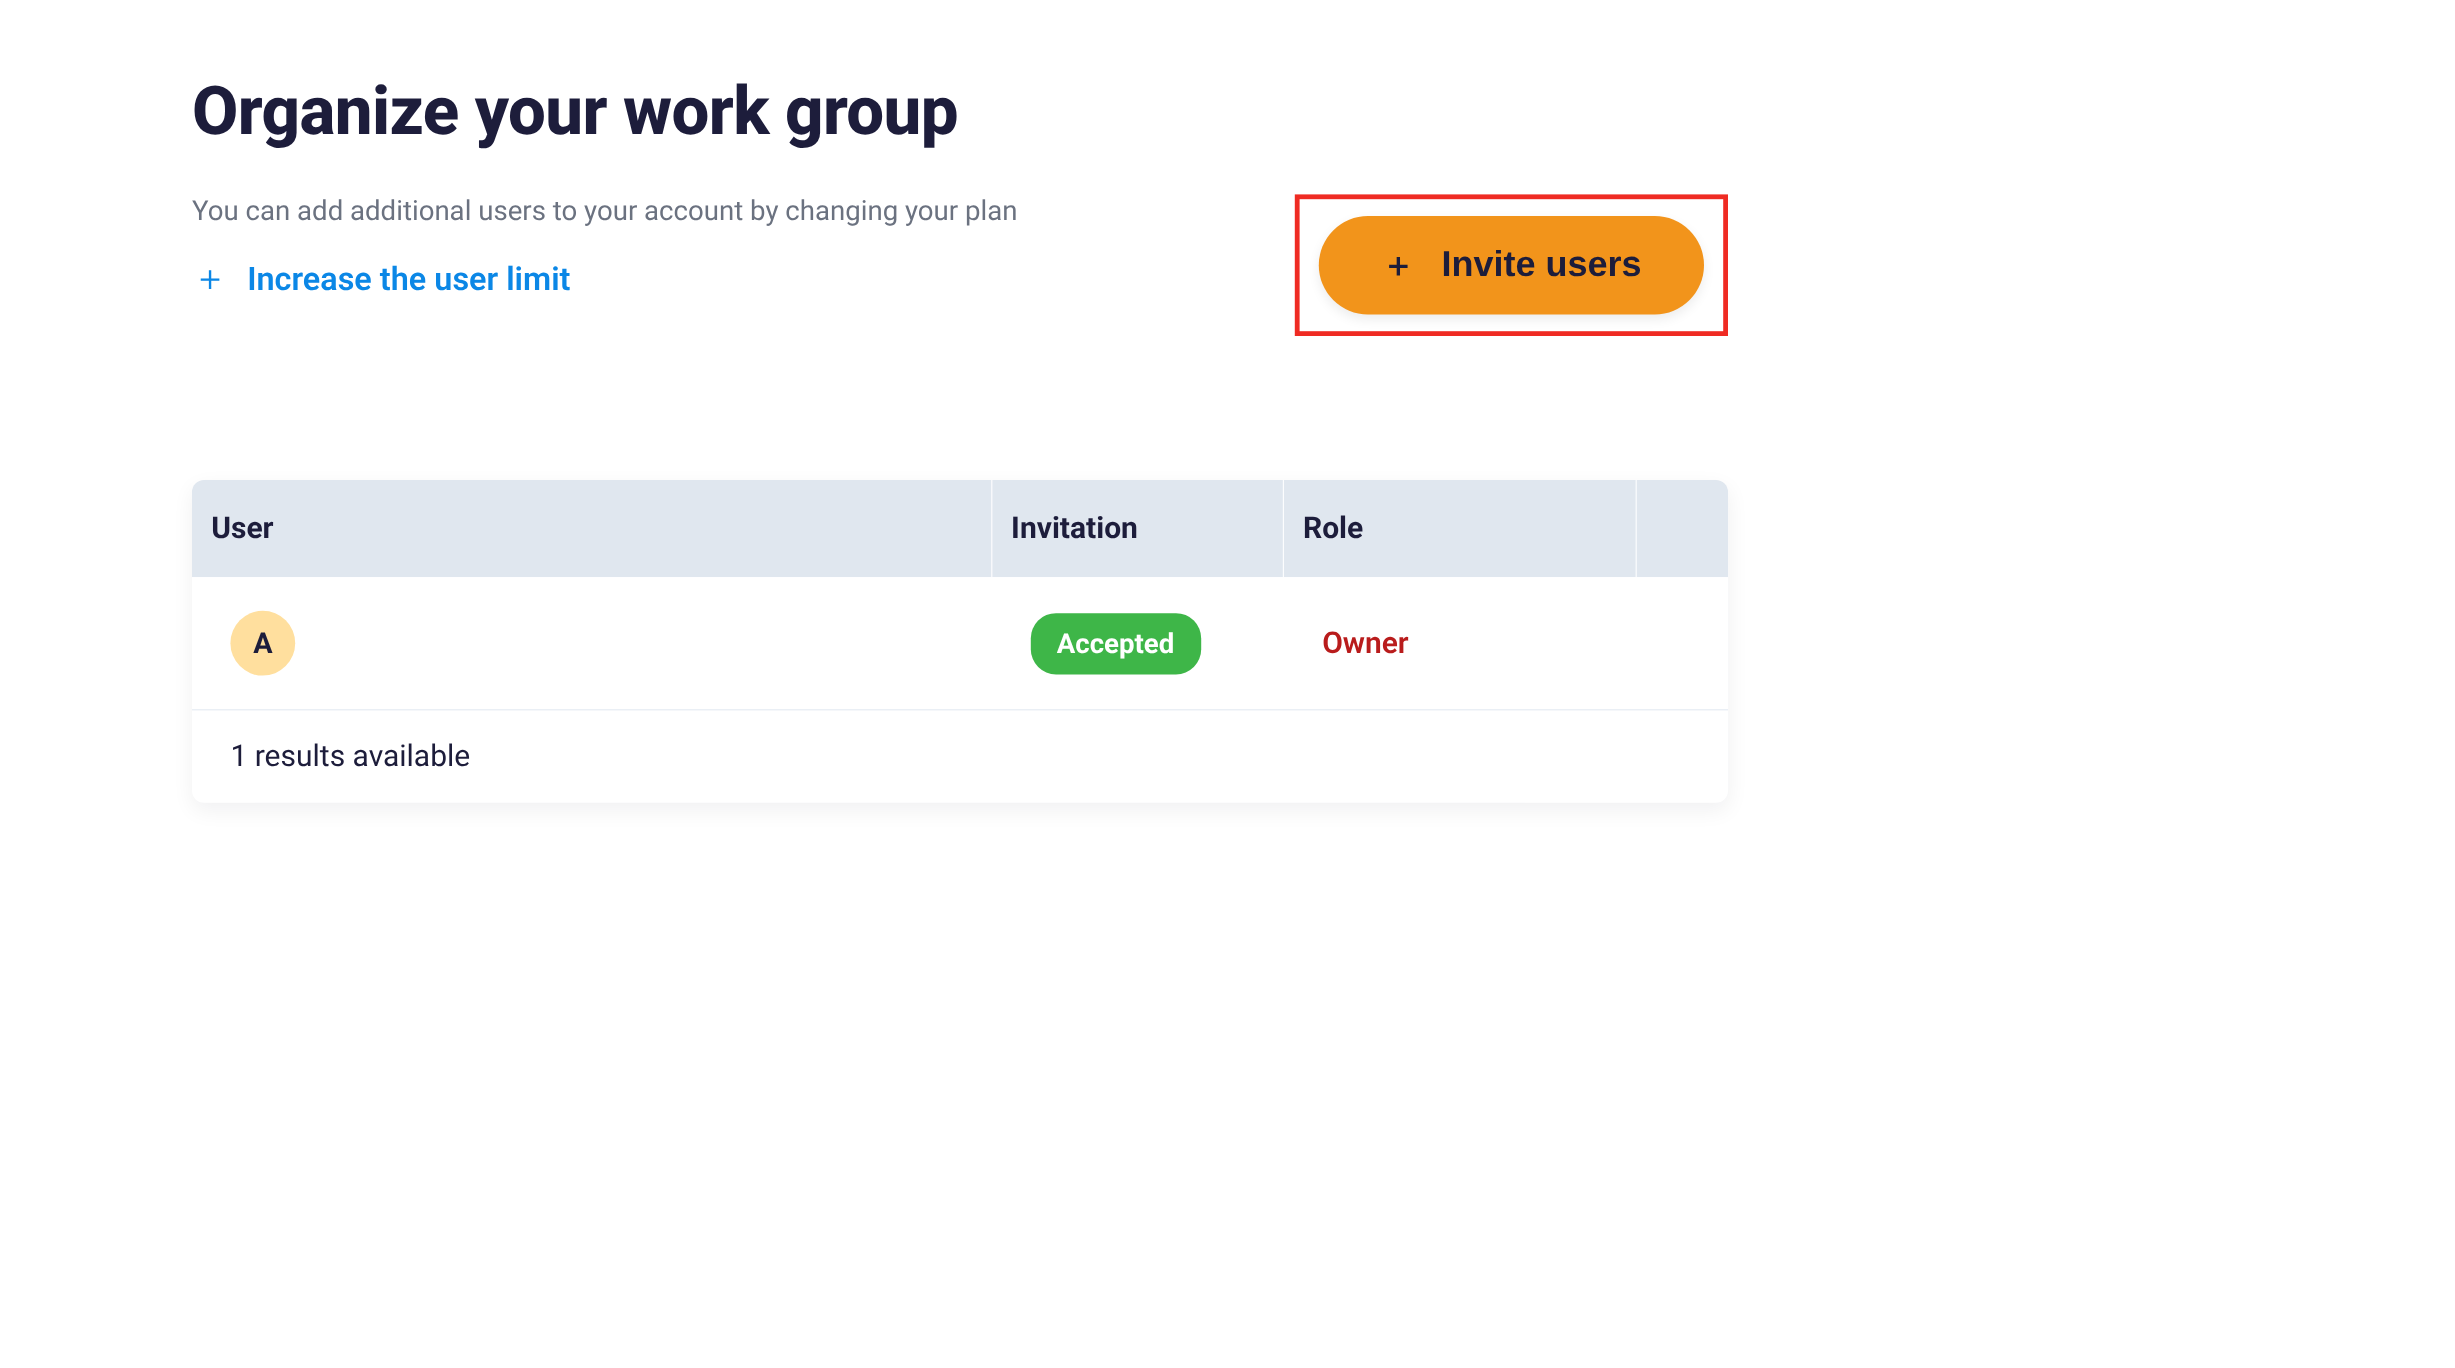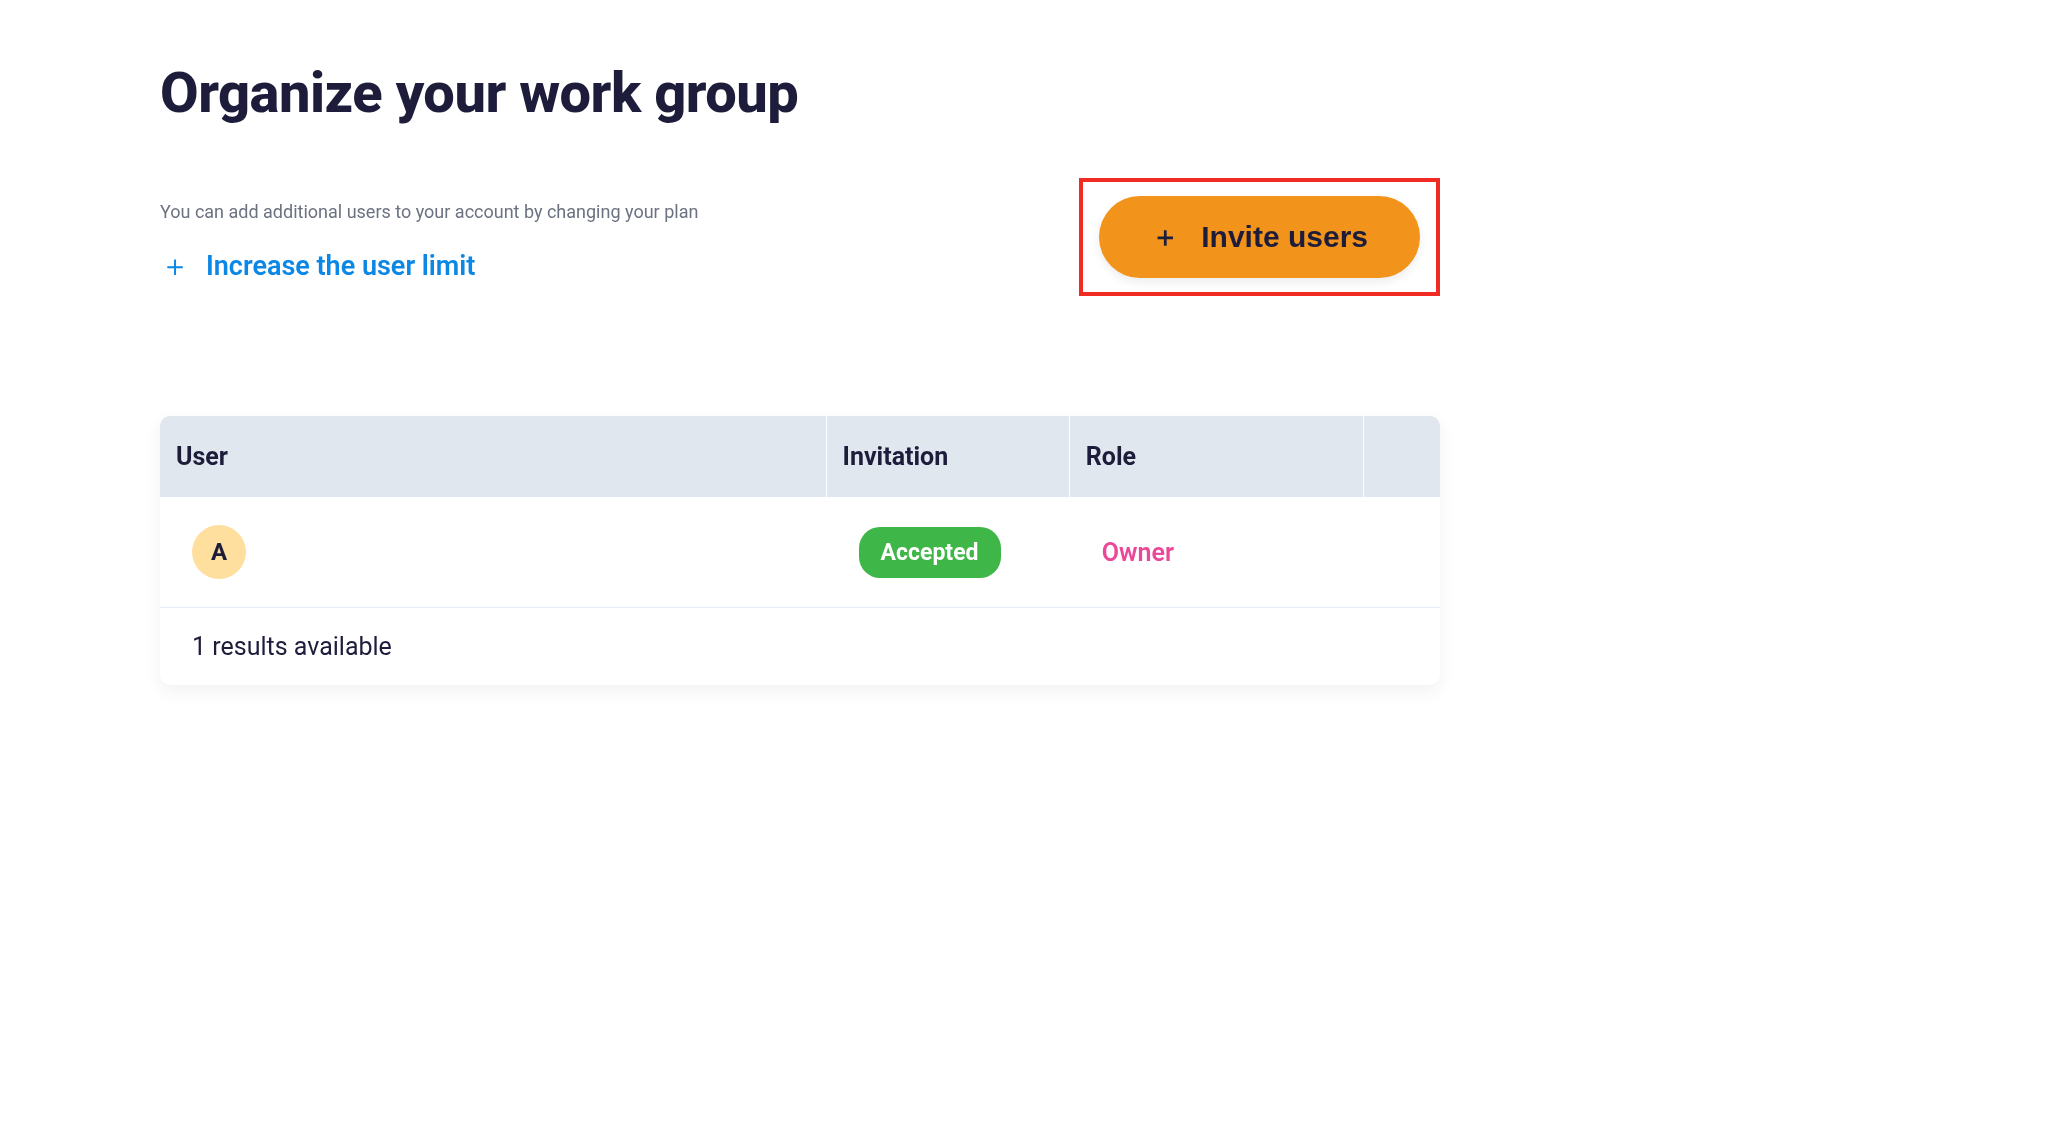--- a/index.html
+++ b/index.html
@@ -11,21 +11,21 @@
     color: #1d1d3b;
   }
   .container {
     padding: 60px 160px 60px 160px;
     max-width: 1600px;
   }
   .page-title {
     font-size: 56px;
     font-weight: 800;
     color: #1d1d3b;
-    margin-bottom: 52px;
+    margin-bottom: 36px;
     letter-spacing: -0.5px;
   }
   .page-subtitle {
     font-size: 27px;
     color: #1d1d3b;
     margin-bottom: 110px;
     font-weight: 400;
   }
   .section-header {
     display: flex;
@@ -54,24 +54,23 @@
   .plan-row {
     display: flex;
     align-items: flex-start;
     justify-content: space-between;
     margin-bottom: 120px;
   }
   .plan-left {
     flex: 1;
   }
   .plan-hint {
-    font-size: 18px;
+    font-size: 23px;
     color: #6b7280;
     margin-bottom: 28px;
-    margin-top: 23px;
   }
   .increase-link {
     display: inline-flex;
     align-items: center;
     gap: 16px;
     font-size: 27px;
     color: #0b87e6;
     font-weight: 600;
     cursor: pointer;
     text-decoration: none;
@@ -151,21 +150,21 @@
   .badge-accepted {
     display: inline-block;
     background: #3eb648;
     color: #ffffff;
     font-weight: 700;
     font-size: 23px;
     padding: 12px 22px;
     border-radius: 21px;
   }
   .role-text {
-    color: #ec4899;
+    color: #b91c1c;
     font-weight: 600;
     font-size: 25px;
   }
   .tfoot {
     padding: 24px 32px;
     font-size: 25px;
     color: #1d1d3b;
   }
 </style>
 </head>

